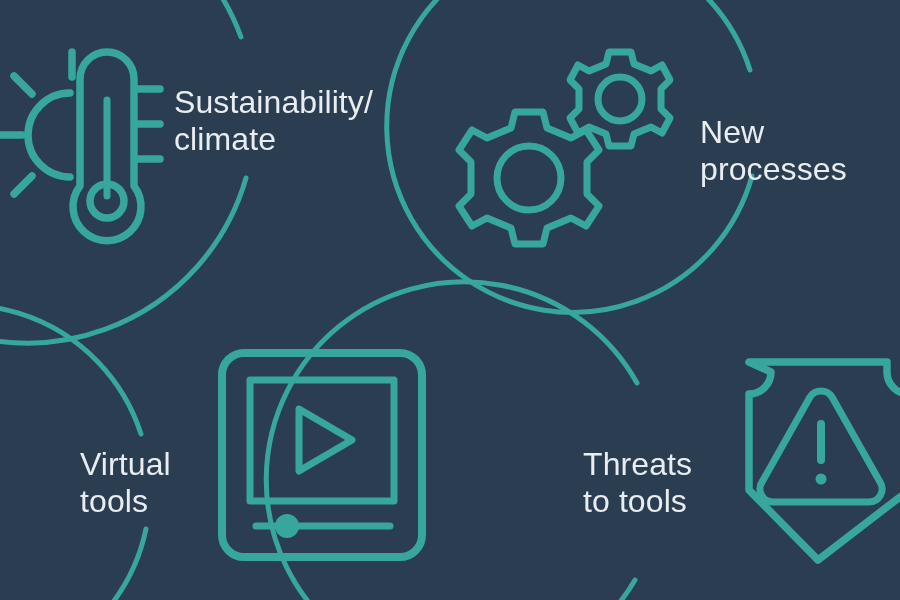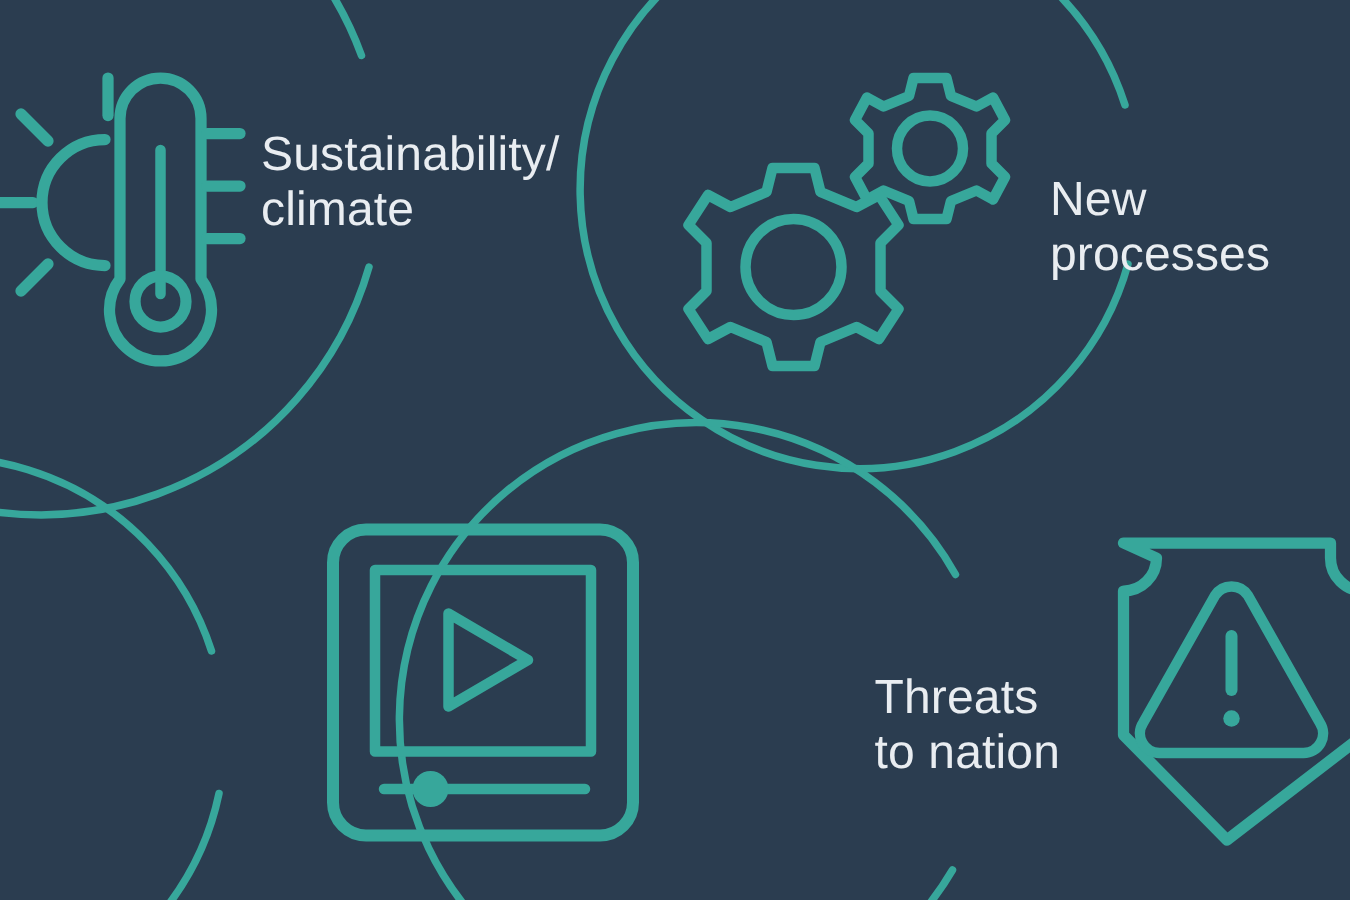--- a/index.html
+++ b/index.html
@@ -134,17 +134,19 @@
       <circle cx="821" cy="479" r="5.5" fill="#37a79b" stroke="none"></circle>
     </g>
   </svg>
 
   <div class="label" id="label-sustainability">Sustainability/
 climate</div>
 
   <div class="label" id="label-processes">New
 processes</div>
 
+  <div class="label" id="label-virtual">Virtual
+tools</div>
 
   <div class="label" id="label-threats">Threats
-to nation</div>
+to tools</div>
 
 </div>
 
 </body></html>

